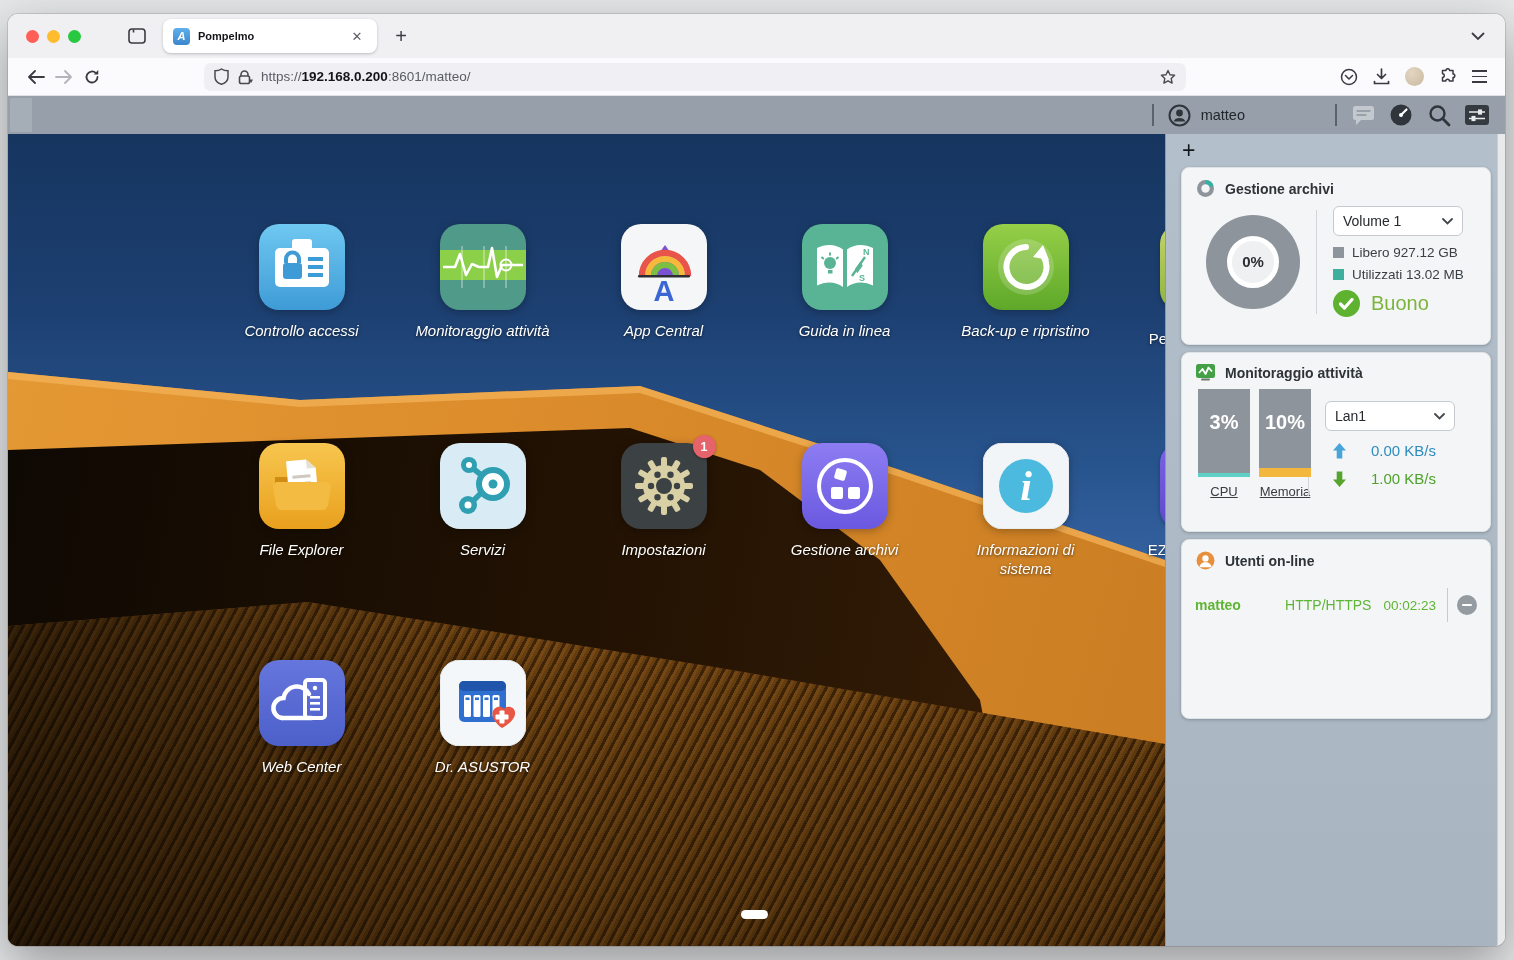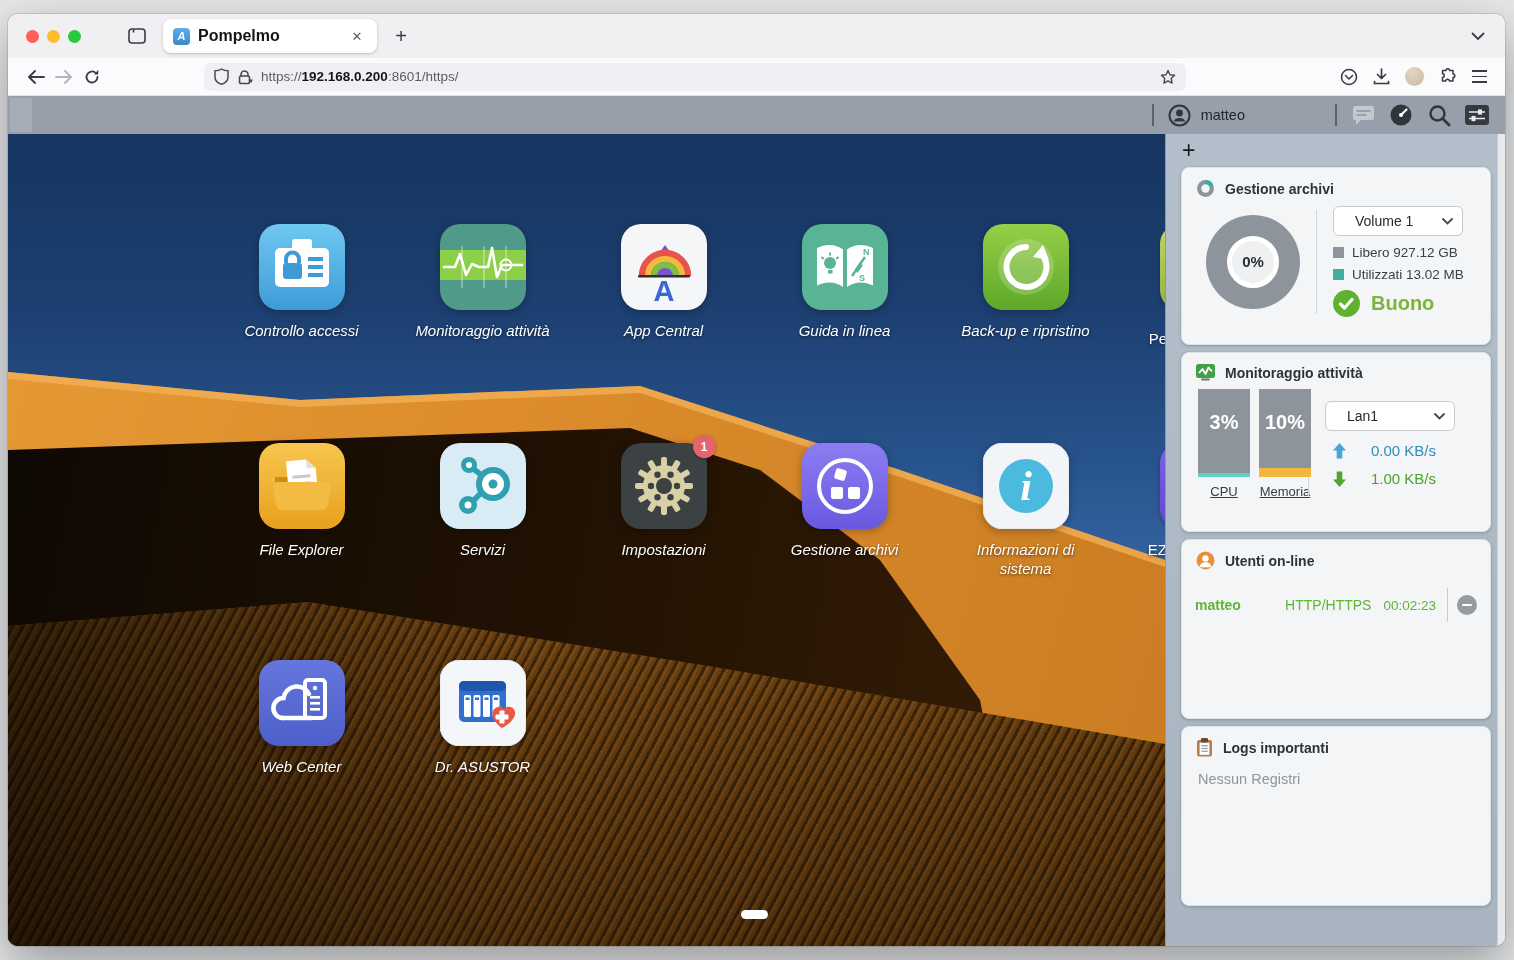--- a/index.html
+++ b/index.html
@@ -21,21 +21,21 @@
   .traffic { display:flex; gap:8px; }
   .traffic span { width:13px; height:13px; border-radius:50%; display:block; }
   .t-red{background:#ff5f57;} .t-yellow{background:#febc2e;} .t-green{background:#28c840;}
   .fxview { margin-left:44px; width:24px; height:24px; display:flex; align-items:center; justify-content:center; border-radius:5px; }
   .tab {
     margin-left:14px; width:214px; height:34px; background:#fff; border-radius:8px;
     box-shadow:0 1px 3px rgba(0,0,0,.22); display:flex; align-items:center; padding:0 10px; gap:8px;
   }
   .favicon { width:17px; height:17px; border-radius:4px; background:linear-gradient(180deg,#5fb0ec,#3c86cc);
     color:#fff; font-size:11px; font-weight:bold; font-style:italic; display:flex; align-items:center; justify-content:center; flex:none;}
-  .tab-title { font-size:16px; color:#15141a; font-weight:600; flex:1; white-space:nowrap; overflow:hidden; }
+  .tab-title { font-size:11px; color:#15141a; font-weight:600; flex:1; white-space:nowrap; overflow:hidden; }
   .tab-close { font-size:13px; color:#5f5f68; width:20px; height:20px; border-radius:4px; display:flex; align-items:center; justify-content:center; }
   .newtab { margin-left:10px; font-size:20px; font-weight:300; color:#3a3a42; width:28px; height:28px; display:flex; align-items:center; justify-content:center; border-radius:6px;}
   .tablist-chevron { margin-left:auto; margin-right:20px; }
   
   .toolbar { height:38px; background:#fbfbfd; border-bottom:1px solid #e1e1e5; display:flex; align-items:center; padding:0 14px; flex:none; }
   .navbtn { width:28px; height:28px; display:flex; align-items:center; justify-content:center; border-radius:6px; flex:none;}
   .urlbar {
     margin-left:98px; width:982px; height:28px; background:#f0f0f4; border-radius:7px;
     display:flex; align-items:center; padding:0 10px; gap:8px; flex:none;
   }
@@ -114,27 +114,27 @@
   .w1 { height:178px; } .w2,.w3,.w4 { height:180px; }
   .w-body { display:flex; align-items:center; padding:4px 12px 0 8px; }
   .donut-wrap { width:126px; display:flex; justify-content:center; }
   .donut { width:94px; height:94px; border-radius:50%; background:#8d949b; display:flex; align-items:center; justify-content:center; }
   .donut-hole { width:52px; height:52px; border-radius:50%; background:#eef0f1; border:5px solid #fff;
     display:flex; align-items:center; justify-content:center; font-size:15px; font-weight:bold; color:#2b2f33; }
   .v-div { width:1px; height:104px; background:#d2d6d9; flex:none; }
   .w-right { flex:1; padding-left:16px; }
   .select { width:130px; height:30px; background:#fff; border:1px solid #c6cace; border-radius:6px;
     display:flex; align-items:center; padding:0 9px; font-size:14px; color:#26292d; margin-bottom:9px; }
-  .select span { flex:1;margin-left:12px; }
+  .select span { flex:1; }
   .legend { display:flex; align-items:center; gap:8px; margin:7px 0; font-size:13.5px; color:#3a3f44; }
   .legend i { width:11px; height:11px; flex:none; }
   .lg-gray{background:#8d949b;} .lg-teal{background:#3fae9c;}
   .status-row { display:flex; align-items:center; gap:11px; margin-top:8px; }
   .check-circle { width:27px; height:27px; border-radius:50%; background:#5eb230; display:flex; align-items:center; justify-content:center; }
-  .status-text { font-size:20px; font-weight:700; color:#7cb43c; }
+  .status-text { font-size:20px; font-weight:400; color:#7cb43c; }
   .bars { display:flex; gap:9px; padding-left:8px; width:118px; flex:none; }
   .bargroup { display:flex; flex-direction:column; align-items:center; }
   .bar { width:52px; height:88px; background:#8d949b; position:relative; overflow:hidden; }
   .bar-pct { position:absolute; top:22px; left:0; right:0; text-align:center; color:#fff; font-size:20px; font-weight:bold; }
   .bar-fill { position:absolute; bottom:0; left:0; right:0; }
   .fill-cpu { height:4px; background:#5fd0c6; }
   .fill-mem { height:9px; background:#f4b73e; }
   .bar-label { margin-top:7px; font-size:13px; color:#383d42;text-decoration:underline; }
   .net-row { display:flex; align-items:center; gap:24px; margin:11px 0 0 7px; }
   .net-up { font-size:15px; color:#2d8cbe;text-align:center; }
@@ -202,21 +202,21 @@
             <path d="M7.5 1 C9.5 2.5 12 2.8 14 2.8 V9 c0 4-3.5 6.3-6.5 7.2 C4.5 15.3 1 13 1 9 V2.8 C3 2.8 5.5 2.5 7.5 1 z" fill="none" stroke="#4a4a52" stroke-width="1.5"></path>
           </svg>
       </span>
       <span>
         <svg width="16" height="16" viewBox="0 0 16 16">
             <path d="M4 7 V5.5 a3.5 3.5 0 0 1 7 0 V7" fill="none" stroke="#4a4a52" stroke-width="1.6"></path>
             <rect x="2.5" y="7" width="10" height="7.5" rx="1.8" fill="none" stroke="#4a4a52" stroke-width="1.6"></rect>
             <polygon points="12,10.5 16,10.5 14,14.2" fill="#4a4a52"></polygon>
           </svg>
       </span>
-      <span class="url-text"><span>https://</span><b>192.168.0.200</b><span>:8601/https/</span></span>
+      <span class="url-text"><span>https://</span><b>192.168.0.200</b><span>:8601/matteo/</span></span>
       <span class="url-spacer"></span>
       <span>
         <svg width="16" height="16" viewBox="0 0 16 16">
             <path d="M8 1.5 l2 4.2 4.6.6 -3.4 3.2 .9 4.6 L8 11.8 3.9 14.1 l.9-4.6 L1.4 6.3 6 5.7 z" fill="none" stroke="#4a4a52" stroke-width="1.4" stroke-linejoin="round"></path>
           </svg>
       </span>
     </div>
     <div class="tool-right">
       <span>
         <svg width="18" height="18" viewBox="0 0 18 18">
@@ -673,34 +673,18 @@
             <span class="u-name">matteo</span>
             <span class="u-proto">HTTP/HTTPS</span>
             <span class="u-time">00:02:23</span>
             <span class="u-div"></span>
             <span class="minus-btn">
                 <i></i>
               </span>
           </div>
         </div>
 
-        <div class="widget w4">
-          <div class="w-head">
-            <span>
-              <svg width="17" height="19" viewBox="0 0 17 19">
-                  <rect x="1" y="2" width="15" height="16.5" rx="2" fill="#b08050"></rect>
-                  <rect x="5" y="0" width="7" height="4.5" rx="1.2" fill="#6b4a2a"></rect>
-                  <rect x="3.6" y="4.8" width="9.8" height="12" fill="#fff"></rect>
-                  <rect x="5.4" y="7" width="6.4" height="1.3" fill="#9aa0a6"></rect>
-                  <rect x="5.4" y="9.8" width="6.4" height="1.3" fill="#9aa0a6"></rect>
-                  <rect x="5.4" y="12.6" width="6.4" height="1.3" fill="#9aa0a6"></rect>
-                </svg>
-            </span>
-            <span class="w-title">Logs importanti</span>
-          </div>
-          <div class="logs-empty">Nessun Registri</div>
-        </div>
       </div>
 
       <div class="scrollstrip"></div>
     </div>
   </div>
 </div>
 
 </body></html>

